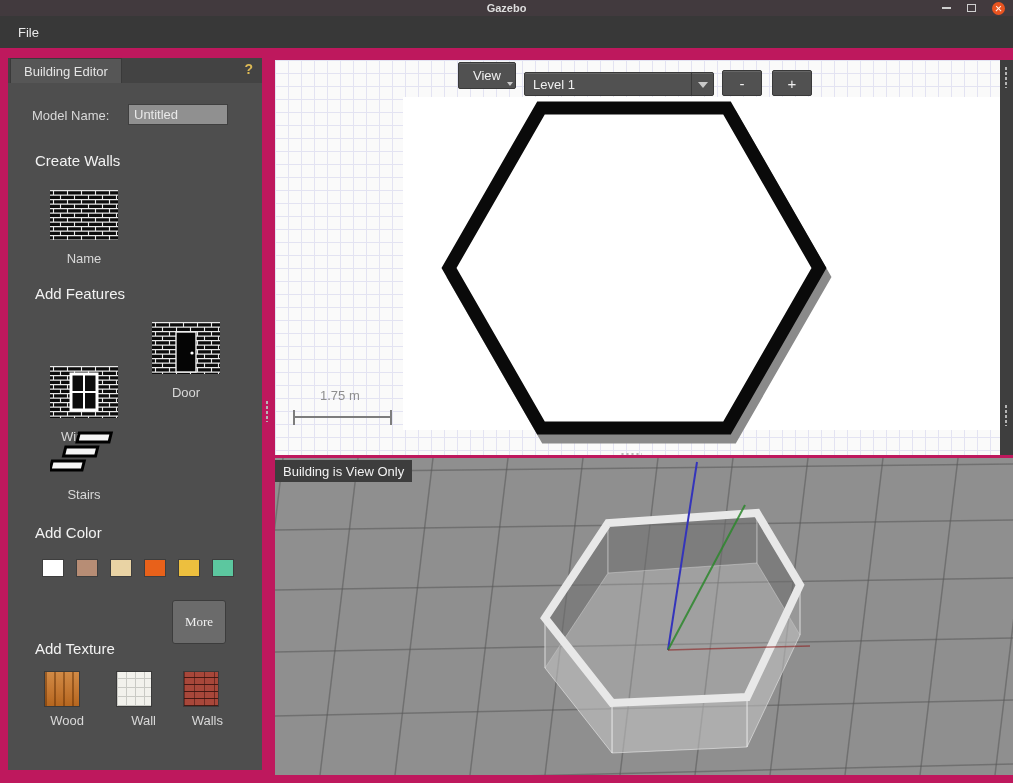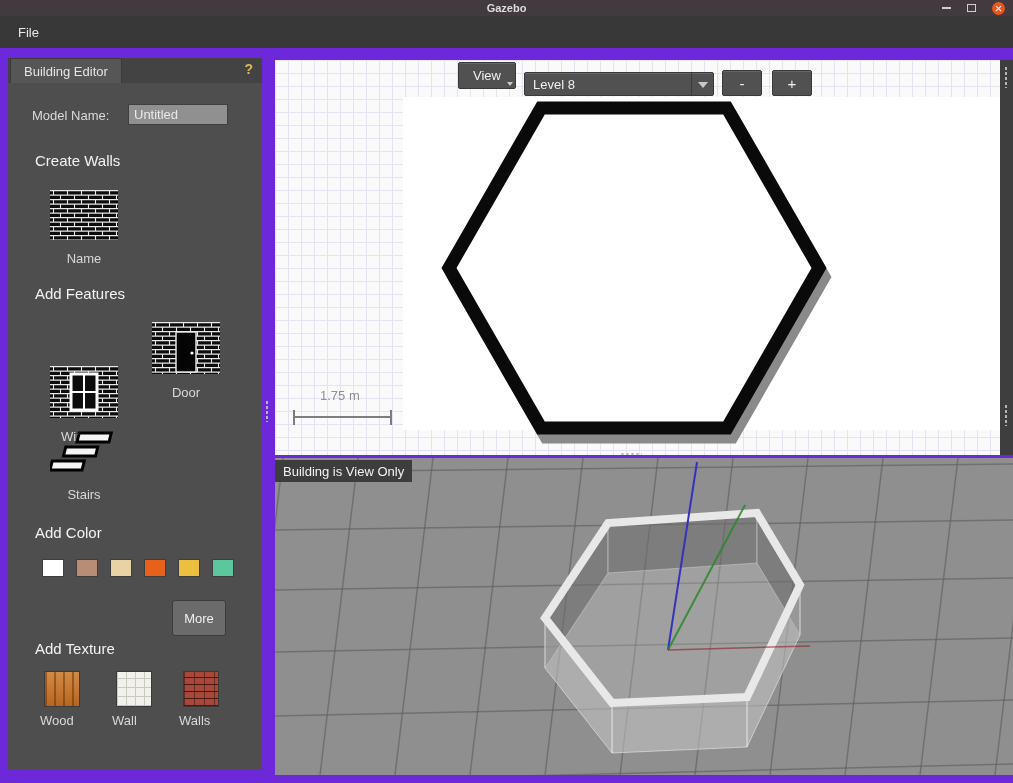--- a/index.html
+++ b/index.html
@@ -1,18 +1,18 @@
 <!DOCTYPE html>
 <html><head>
 <meta charset="utf-8">
 <style>
   * { margin:0; padding:0; box-sizing:border-box; }
   html,body { width:1013px; height:783px; overflow:hidden; }
   body { font-family:"Liberation Sans", sans-serif; background:#363636; }
-  #app { position:relative; width:1013px; height:783px; background:#6d28d9; }
+  #app { position:relative; width:1013px; height:783px; background:#be185d; }
 
   
   #titlebar { position:absolute; left:0; top:0; width:1013px; height:16px; background:#423a3e;
     display:flex; align-items:center; justify-content:center; }
   #titlebar .title { font-size:11px; font-weight:bold; color:#dedede; }
   #win-controls { position:absolute; right:8px; top:0; height:16px; display:flex; align-items:center; gap:16px; }
   .wb { display:inline-block; }
   .wb-min { width:9px; height:2px; background:#cfcfcf; }
   .wb-max { width:9px; height:8px; border:1px solid #cfcfcf; }
   .wb-close { position:relative; width:13px; height:13px; border-radius:50%; background:#e95420; }
@@ -48,25 +48,25 @@
   #item-window { left:42px;  top:264px;margin-top:44px; }
   #item-door   { left:144px; top:264px; }
   #item-stairs { left:42px;  top:372px; }
   .tool-label { margin-top:11px; color:#d8d8d8; font-size:13px; }
   .tool-item svg { display:block; }
 
   .swatch { position:absolute; top:501px; width:22px; height:18px; border:1px solid #3e3e3e; }
   #sw0 { left:34px; }  #sw1 { left:68px; }  #sw2 { left:102px; }
   #sw3 { left:136px; } #sw4 { left:170px; } #sw5 { left:204px; }
 
-  #more-btn { position:absolute; left:164px; top:542px; width:54px; height:36px; background:#6b6b6b;
+  #more-btn { position:absolute; left:164px; top:542px; width:54px; height:44px; background:#6b6b6b;
     border:1px solid #3c3c3c; border-radius:3px; color:#f0f0f0; font-size:13px;
-    font-family:Liberation Sans, sans-serif; }
-
-  .tex-item { position:absolute; top:613px; width:44px; text-align:left; }
+    font-family:Liberation Serif, serif; }
+
+  .tex-item { position:absolute; top:613px; width:44px; text-align:right; }
   #tex-wood   { left:32px; }
   #tex-tiles  { left:104px; }
   #tex-bricks { left:171px; }
   .tex-thumb { width:36px; height:36px; margin:0 auto; border:1px solid #3a3a3a; }
   .tex-label { margin-top:6px; color:#d8d8d8; font-size:13px; }
   #thumb-wood { background:
       repeating-linear-gradient(90deg, rgba(90,40,0,.45) 0 2px, rgba(0,0,0,0) 2px 9px),
       linear-gradient(180deg,#d18a45,#c2752f 60%,#b5661f); }
   #thumb-tiles { background:
       repeating-linear-gradient(0deg,#c9c9c4 0 1px, transparent 1px 9px),
@@ -230,21 +230,21 @@
       <polygon points="174,208 266,48 452,48 544,208 452,368 266,368" fill="none" stroke="#8a8a8a" stroke-width="13" transform="translate(5 9)"></polygon>
       <polygon points="174,208 266,48 452,48 544,208 452,368 266,368" fill="#ffffff" stroke="#0a0a0a" stroke-width="13"></polygon>
     </svg>
 
     <button id="btn-view" class="tb">
       <span>View</span>
       <span class="menu-arr"></span>
     </button>
 
     <div id="combo-level" class="tb">
-      <span>Level 8</span>
+      <span>Level 1</span>
       <span class="combo-arr"></span>
     </div>
 
     <button id="btn-minus" class="tb">-</button>
     <button id="btn-plus" class="tb">+</button>
 
     <div id="scale-label">1.75 m</div>
     <div id="ruler"></div>
   </div>
 

